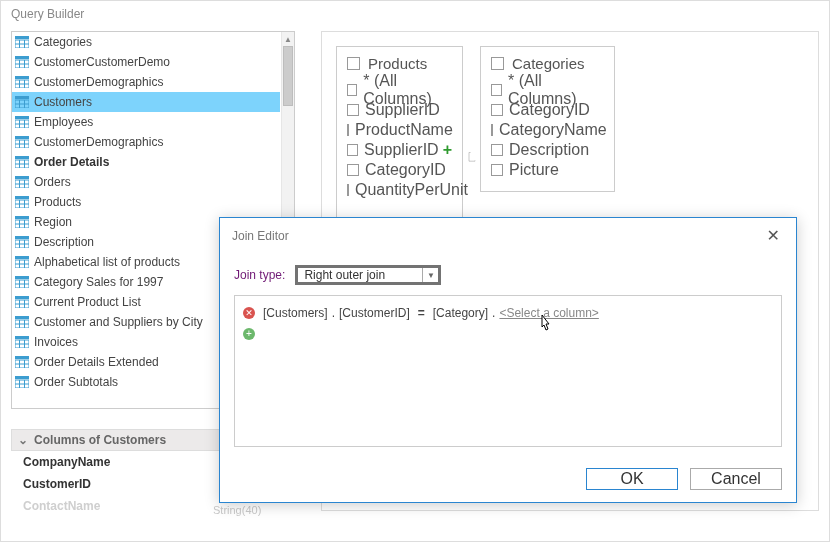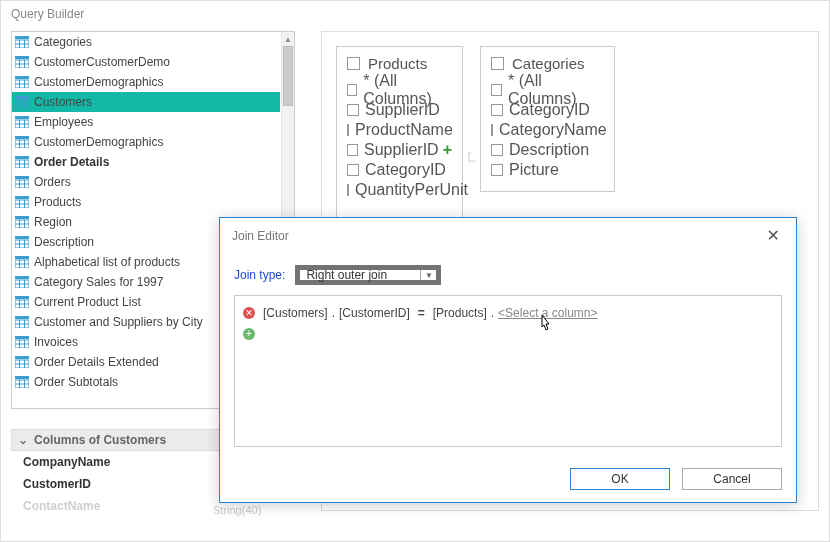--- a/index.html
+++ b/index.html
@@ -41,21 +41,21 @@
     top: 0; left: 0; right: 14px; bottom: 0;
     overflow: hidden;
   }
   .table-row {
     display: flex;
     align-items: center;
     height: 20px;
     padding: 0 2px;
     cursor: default;
   }
-  .table-row.selected { background: #14b8a6; }
+  .table-row.selected { background: #7dd3fc; }
   .table-row.bold { font-weight: 700; color: #333; }
   .table-icon {
     width: 16px;
     height: 14px;
     margin-right: 4px;
     display: inline-flex;
     align-items: center;
     justify-content: center;
   }
   .table-icon svg { display: block; }
@@ -151,23 +151,23 @@
   }
   .dlg-close {
     margin-left:auto;
     font-size:16px;
     color:#555;
     cursor:pointer;
     padding:0 4px;
   }
   .dlg-body { padding: 4px 14px; }
   .join-type-row { display:flex; align-items:center; margin:10px 0 10px 0;}
-  .join-type-row label { color:#1d4ed8; margin-right:10px;}
+  .join-type-row label { color:#701a75; margin-right:10px;}
   .combo {
-    border:5px solid #737373;
+    border:3px solid #737373;
     height:20px; width:146px;
     display:flex; align-items:center;
   }
   .combo-text { flex:1; padding:0 6px; font-size:12px; color:#333;}
   .combo-btn { width:16px; border-left:1px solid #aaa; display:flex; align-items:center; justify-content:center; color:#666; font-size:8px; height:100%;}
   .join-area {
     border:1px solid #ccc;
     height:152px;
     padding:8px;
     position:relative;
@@ -182,26 +182,26 @@
   .cursor-icon {
     position:absolute; left:302px; top:18px;
     font-size:16px; color:#000;
     pointer-events:none;
   }
   .dlg-footer {
     position:absolute; right:14px; bottom:12px;
     display:flex; gap:12px;
   }
   .btn {
-    width:100px; height:22px;
+    width:92px; height:22px;
     border:1px solid #aaa;
     background:#fff;
     display:flex; align-items:center; justify-content:center;
     cursor:pointer;
-    font-size:12px;
+    font-size:16px;
     color:#333;
   }
   .btn.primary { border:1.5px solid #2a85d0; }
   .faded-strip {
     position:absolute;
     left:212px; top:503px;
     width:80px;
     color:#c9c9c9;
     font-size:11px;
   }
@@ -540,21 +540,21 @@
         <span class="combo-btn">▼</span>
       </div>
     </div>
     <div class="join-area">
       <div class="cond-row">
         <span class="remove-icon">✕</span>
         <span class="tok">[Customers]</span>
         <span class="tok">.</span>
         <span class="tok">[CustomerID]</span>
         <span class="eq">=</span>
-        <span class="tok">[Products]</span>
+        <span class="tok">[Category]</span>
         <span class="tok">.</span>
         <span class="tok placeholder-link">&lt;Select a column&gt;</span>
       </div>
       <div>
         <span class="add-icon">+</span>
       </div>
       <span class="cursor-icon">
         <svg width="16" height="20" viewBox="0 0 16 20">
           <path d="M5 1 L5 13 L7 11 L9 16 L11 15 L9 10 L12 10 Z" fill="#fff" stroke="#000" stroke-width="1"></path>
         </svg>

